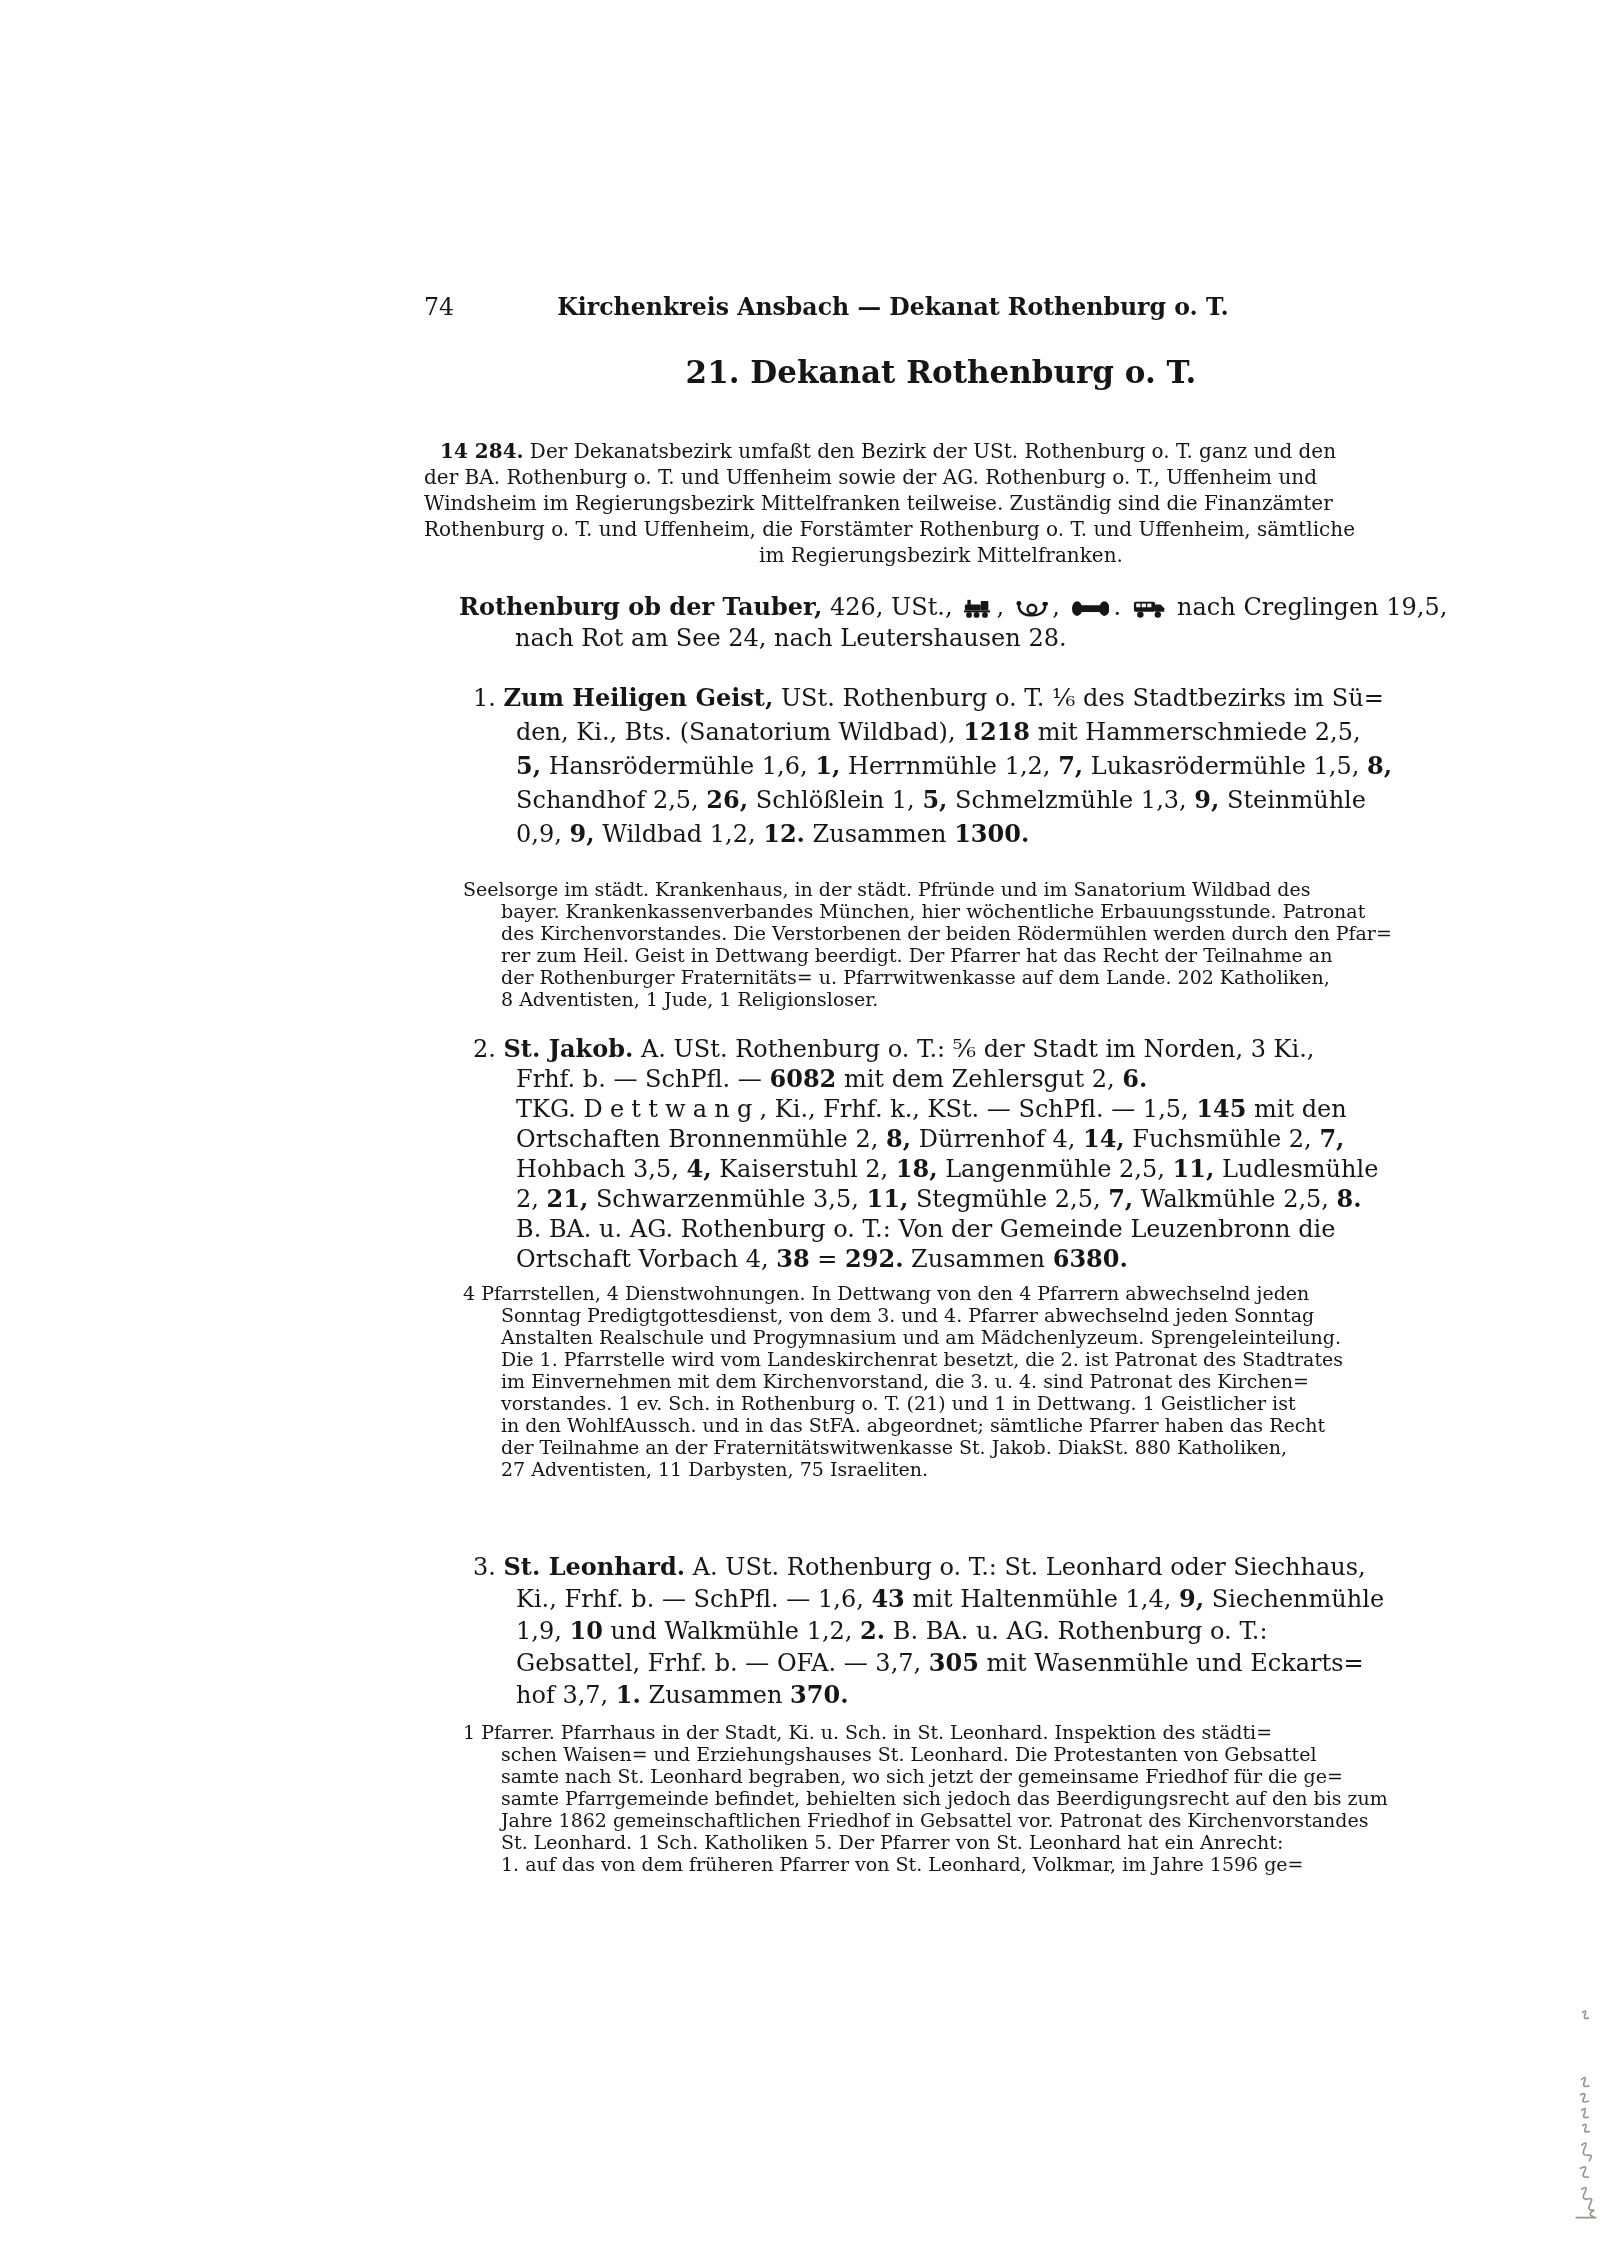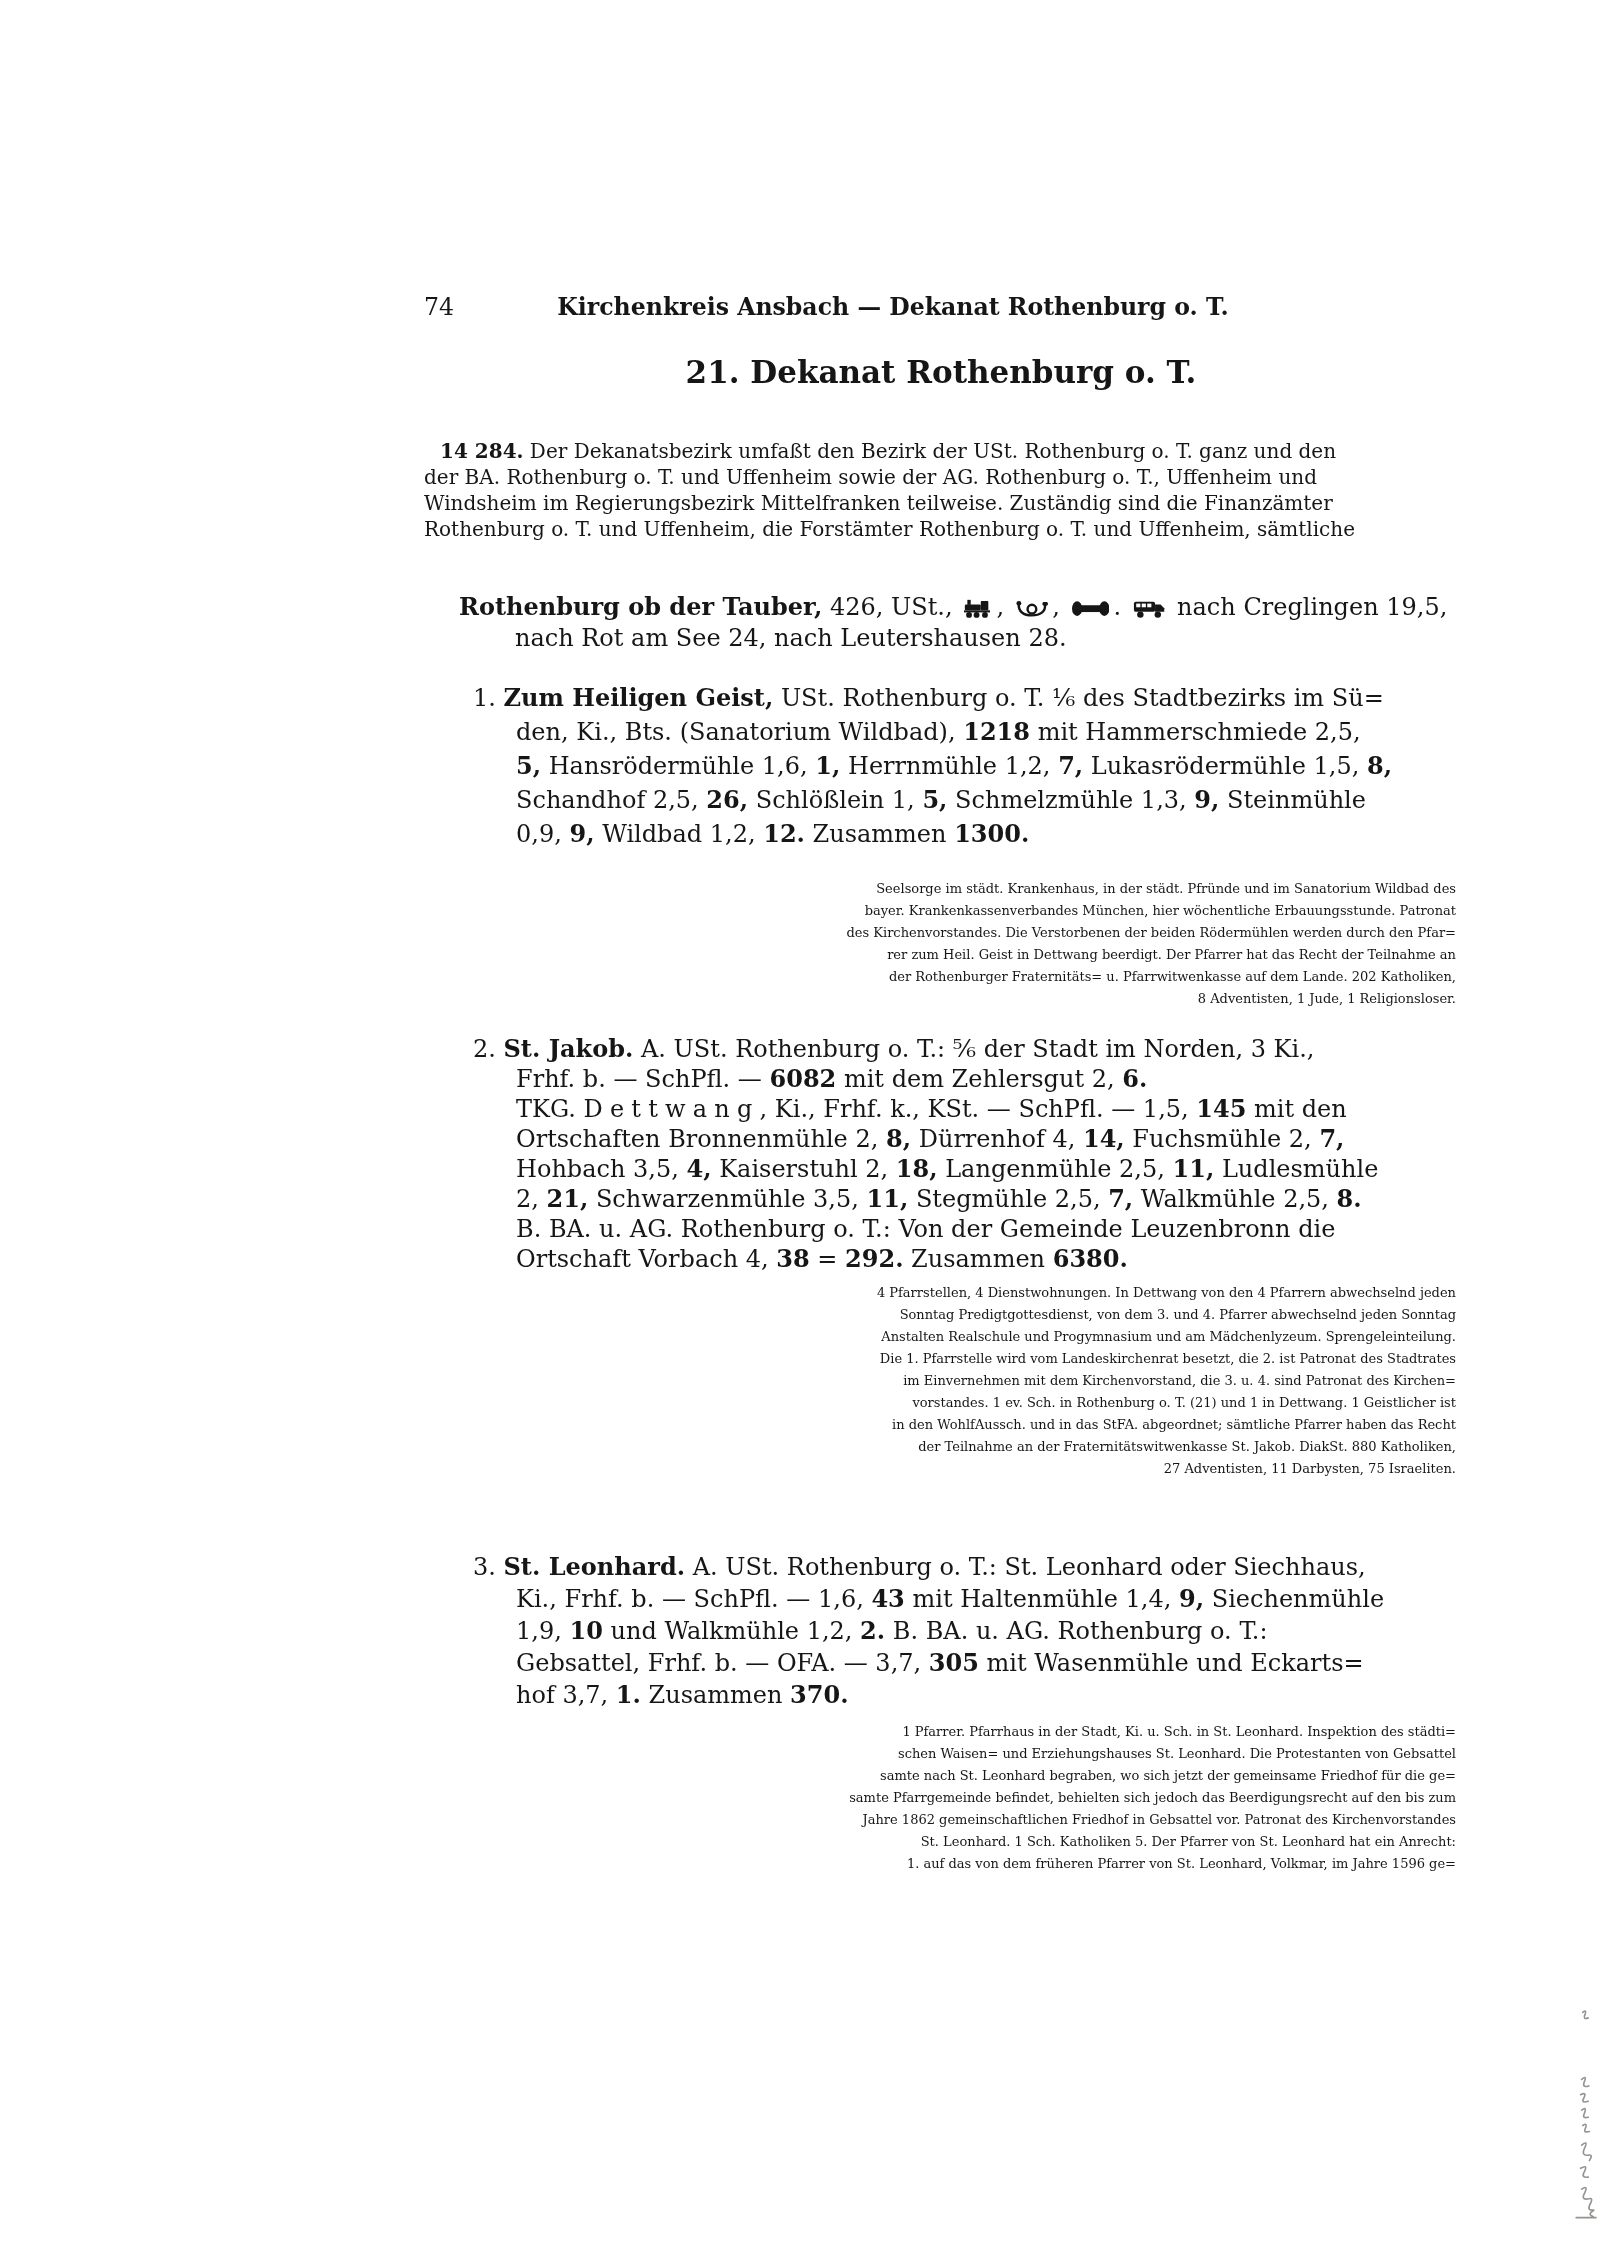--- a/index.html
+++ b/index.html
@@ -18,21 +18,21 @@
   .para .tline{white-space:nowrap;}
   .intro{top:438px;font-size:20px;line-height:26px;}
   .intro .tline:first-child{text-indent:16px;}
   .town{top:591px;left:459px;width:999px;font-size:24px;line-height:31px;}
   .town .tline:not(:first-child){padding-left:56px;}
   .parish{font-size:24px;left:473px;width:985px;}
   .parish .tline:not(:first-child){padding-left:43px;}
   .p1{top:681px;line-height:33px;}
   .p2{top:1034px;line-height:30px;}
   .p3{top:1551px;line-height:31px;}
-  .note{font-size:13px;line-height:22px;left:463px;width:993px;text-align:right;}
+  .note{font-size:19px;line-height:22px;left:463px;width:993px;}
   .note .tline:not(:first-child){padding-left:38px;}
   .n1{top:878px;}
   .n2{top:1282px;}
   .n3{top:1721px;}
   .b{font-weight:bold;}
   .sp{letter-spacing:.3em;}
   .tline.center{text-align:center;text-indent:0 !important;}
   .icon{display:inline-block;vertical-align:-3.2px;margin:0 4.3px;}
   .icon svg{display:block;height:19.3px;width:auto;}
   .marginalia{position:absolute;left:1564px;top:2008px;width:43px;height:258px;}
@@ -48,20 +48,21 @@
     <span class="spacer"></span>
   </div>
 
   <h1 class="blk title">21. Dekanat Rothenburg o. T.</h1>
 
   <div class="blk para intro">
       <div class="tline"><span class="b">14 284.</span><span> Der Dekanatsbezirk umfaßt den Bezirk der USt. Rothenburg o. T. ganz und den</span></div>
       <div class="tline"><span>der BA. Rothenburg o. T. und Uffenheim sowie der AG. Rothenburg o. T., Uffenheim und</span></div>
       <div class="tline"><span>Windsheim im Regierungsbezirk Mittelfranken teilweise. Zuständig sind die Finanzämter</span></div>
       <div class="tline"><span>Rothenburg o. T. und Uffenheim, die Forstämter Rothenburg o. T. und Uffenheim, sämtliche</span></div>
+      <div class="tline center"><span>im Regierungsbezirk Mittelfranken.</span></div>
     </div>
 
   <div class="blk para town">
       <div class="tline"><span class="b">Rothenburg ob der Tauber,</span><span> 426, USt., </span><span class="icon"><svg viewBox="0 0 66 46">
             <g fill="#161616">
               <rect x="8" y="2" width="8" height="12"></rect>
               <rect x="2" y="13" width="38" height="14" rx="3"></rect>
               <rect x="40" y="5" width="18" height="22" rx="2"></rect>
               <rect x="0" y="27" width="62" height="5"></rect>
               <circle cx="12" cy="38" r="7"></circle>

